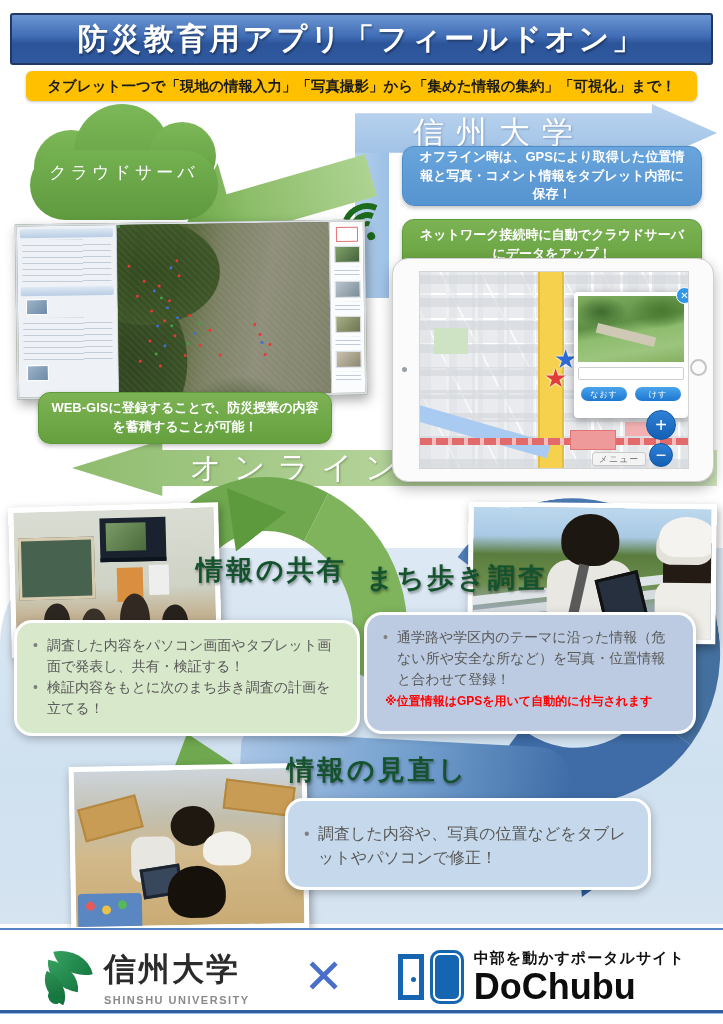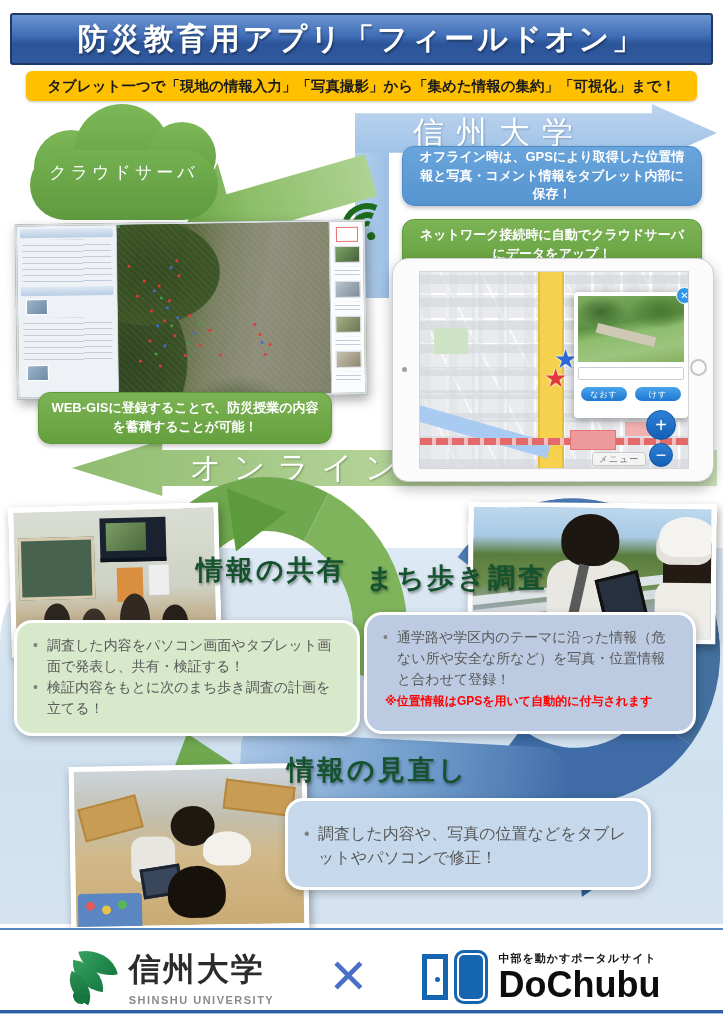--- a/index.html
+++ b/index.html
@@ -232,21 +232,21 @@
   .swan .hook { left:10px; top:40px; width:16px; height:16px; background:none; border:5px solid #157a41; border-top-color:rgba(0,0,0,0); border-right-color:rgba(0,0,0,0); border-radius:50%; transform:rotate(-20deg); }
   .shinshu-txt .jp { font-size:32px; font-weight:bold; color:#2b2b2b; letter-spacing:2px; }
   .shinshu-txt .en { font-size:11px; font-weight:bold; color:#8a8a8a; letter-spacing:1.5px; margin-top:2px; }
   .x-sep { font-size:48px; font-weight:bold; color:#4a6fc9; line-height:1; }
   .dochubu { display:flex; align-items:center; gap:10px; }
   .doors { position:relative; width:66px; height:54px; }
   .door-l { position:absolute; left:0; top:4px; width:26px; height:46px; background:#fff; border:5px solid #1565b0; }
   .door-l i { position:absolute; right:3px; top:18px; width:5px; height:5px; background:#1565b0; border-radius:50%; }
   .door-r { position:absolute; left:32px; top:0; width:34px; height:54px; background:#1565b0;
     border-radius:10px; box-shadow:inset 0 0 0 3px #1565b0, inset 0 0 0 5px #fff; }
-  .dochubu-txt .tag { font-size:11px; font-weight:bold; color:#111; letter-spacing:1px; }
+  .dochubu-txt .tag { font-size:15px; font-weight:bold; color:#111; letter-spacing:1px; }
   .dochubu-txt .name { font-size:36px; font-weight:bold; color:#0d0d0d; letter-spacing:0; line-height:1.05; }
 </style>
 </head>
 <body>
 
 <div class="page">
 
   <div class="abs title-bar">防災教育用アプリ「フィールドオン」</div>
   <div class="abs banner">タブレット一つで「現地の情報入力」「写真撮影」から「集めた情報の集約」「可視化」まで！</div>
 

